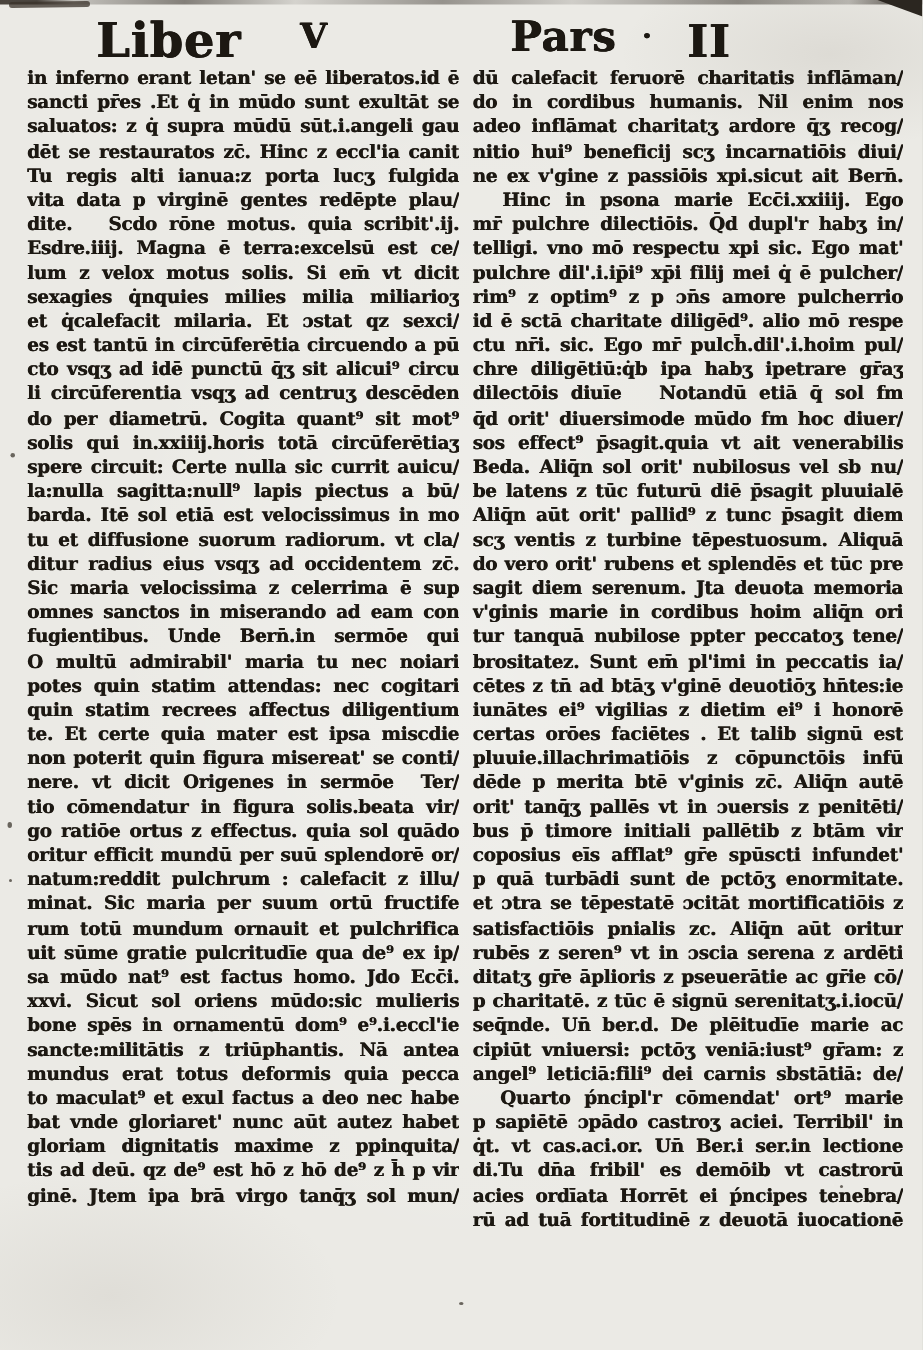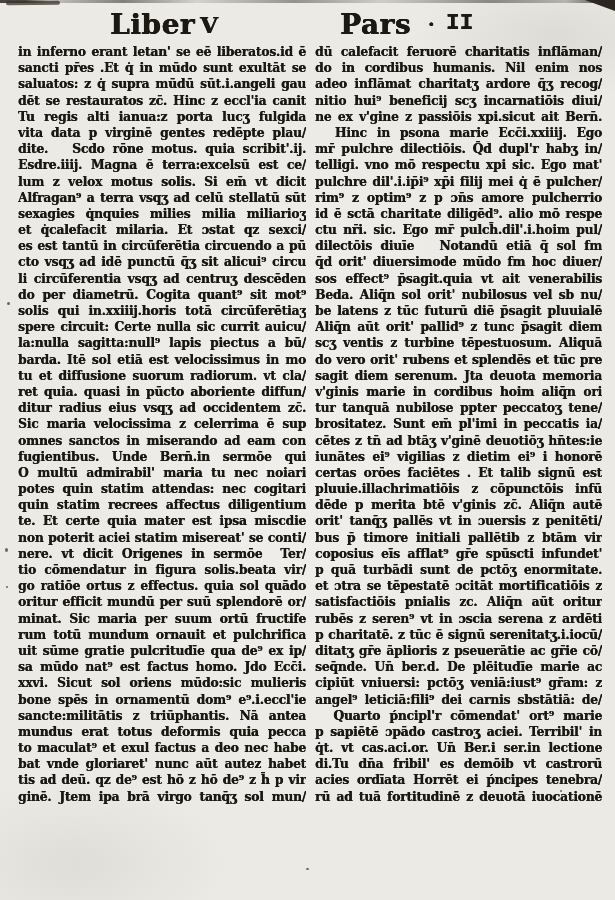--- a/index.html
+++ b/index.html
@@ -42,25 +42,25 @@
 
   
   .header{position:absolute;top:8px;left:0;width:100%;height:36px;}
   .header span{
     position:absolute;
     font-weight:bold;
     text-shadow:.5px 0 0 currentColor, 0 .3px 0 currentColor;
     letter-spacing:.5px;
     white-space:nowrap;
   }
-  .h-liber{left:64px;top:0;font-size:28px;margin-left:46px;}
+  .h-liber{left:64px;top:0;font-size:32px;}
   .h-v{left:200px;top:3px;font-size:23px;}
   .h-pars{left:340px;top:0;font-size:28px;}
   .h-dot{left:428px;top:6px;font-size:18px;}
-  .h-ii{left:446px;top:3px;font-size:22px;font-family:Liberation Mono, monospace;}
+  .h-ii{left:458px;top:3px;font-size:30px;}
 
   
   .column{
     position:absolute;top:44px;
     width:288px;
     font-size:12.3px;
     font-weight:bold;
     line-height:16.2px;
     letter-spacing:-.2px;
     text-shadow:.35px 0 0 currentColor;
@@ -100,72 +100,73 @@
   <div class="column col-left">
       <div class="line">in inferno erant letan' se eē liberatos.id ē</div>
       <div class="line">sancti pr̄es .Et q̇ in mūdo sunt exultāt se</div>
       <div class="line">saluatos: z q̇ supra mūdū sūt.i.angeli gau</div>
       <div class="line">dēt se restauratos zc̄. Hinc z eccl'ia canit</div>
       <div class="line">Tu regis alti ianua:z porta lucʒ fulgida</div>
       <div class="line">vita data p virginē gentes redēpte plau/</div>
       <div class="line">dite.&nbsp;&nbsp;&nbsp;Scdo rōne motus. quia scribit'.ij.</div>
       <div class="line">Esdre.iiij. Magna ē terra:excelsū est ce/</div>
       <div class="line">lum z velox motus solis. Si em̄ vt dicit</div>
-      <div class="line">Alfragan⁹ a terra vsqʒ ad celū stellatū sūt</div>
       <div class="line">sexagies q̇nquies milies milia miliarioʒ</div>
       <div class="line">et q̇calefacit milaria. Et ɔstat qz sexci/</div>
       <div class="line">es est tantū in circūferētia circuendo a pū</div>
       <div class="line">cto vsqʒ ad idē punctū q̄ʒ sit alicui⁹ circu</div>
       <div class="line">li circūferentia vsqʒ ad centruʒ descēden</div>
       <div class="line">do per diametrū. Cogita quant⁹ sit mot⁹</div>
       <div class="line">solis qui in.xxiiij.horis totā circūferētiaʒ</div>
       <div class="line">spere circuit: Certe nulla sic currit auicu/</div>
       <div class="line">la:nulla sagitta:null⁹ lapis piectus a bū/</div>
       <div class="line">barda. Itē sol etiā est velocissimus in mo</div>
       <div class="line">tu et diffusione suorum radiorum. vt cla/</div>
-      <div class="line">ret quia. quasi in pūcto aboriente diffun/</div>
       <div class="line">ditur radius eius vsqʒ ad occidentem zc̄.</div>
       <div class="line">Sic maria velocissima z celerrima ē sup</div>
       <div class="line">omnes sanctos in miserando ad eam con</div>
       <div class="line">fugientibus. Unde Bern̄.in sermōe qui</div>
       <div class="line">O multū admirabil' maria tu nec noiari</div>
       <div class="line">potes quin statim attendas: nec cogitari</div>
       <div class="line">quin statim recrees affectus diligentium</div>
       <div class="line">te. Et certe quia mater est ipsa miscdie</div>
-      <div class="line">non poterit aciei statim misereat' se conti/</div>
+      <div class="line">non poterit quin figura misereat' se conti/</div>
       <div class="line">nere. vt dicit Origenes in sermōe&nbsp;&nbsp;Ter/</div>
       <div class="line">tio cōmendatur in figura solis.beata vir/</div>
       <div class="line">go ratiōe ortus z effectus. quia sol quādo</div>
       <div class="line">oritur efficit mundū per suū splendorē or/</div>
+      <div class="line">natum:reddit pulchrum : calefacit z illu/</div>
       <div class="line">minat. Sic maria per suum ortū fructife</div>
       <div class="line">rum totū mundum ornauit et pulchrifica</div>
       <div class="line">uit sūme gratie pulcritudīe qua de⁹ ex ip/</div>
       <div class="line">sa mūdo nat⁹ est factus homo. Jdo Ecc̄i.</div>
       <div class="line">xxvi. Sicut sol oriens mūdo:sic mulieris</div>
       <div class="line">bone spēs in ornamentū dom⁹ e⁹.i.eccl'ie</div>
       <div class="line">sancte:militātis z triūphantis. Nā antea</div>
       <div class="line">mundus erat totus deformis quia pecca</div>
       <div class="line">to maculat⁹ et exul factus a deo nec habe</div>
       <div class="line">bat vnde gloriaret' nunc aūt autez habet</div>
+      <div class="line">gloriam dignitatis maxime z ppinquita/</div>
       <div class="line">tis ad deū. qz de⁹ est hō z hō de⁹ z h̄ p vir</div>
       <div class="line">ginē. Jtem ipa brā virgo tanq̄ʒ sol mun/</div>
     </div>
   <div class="column col-right">
       <div class="line">dū calefacit feruorē charitatis inflāman/</div>
       <div class="line">do in cordibus humanis. Nil enim nos</div>
       <div class="line">adeo inflāmat charitatʒ ardore q̄ʒ recog/</div>
       <div class="line">nitio hui⁹ beneficij scʒ incarnatiōis diui/</div>
       <div class="line">ne ex v'gine z passiōis xpi.sicut ait Bern̄.</div>
       <div class="line">&nbsp;&nbsp;Hinc in psona marie Ecc̄i.xxiiij. Ego</div>
       <div class="line">mr̄ pulchre dilectiōis. Q̄d dupl'r habʒ in/</div>
       <div class="line">telligi. vno mō respectu xpi sic. Ego mat'</div>
       <div class="line">pulchre dil'.i.ip̄i⁹ xp̄i filij mei q̇ ē pulcher/</div>
       <div class="line">rim⁹ z optim⁹ z p ɔn̄s amore pulcherrio</div>
       <div class="line">id ē sctā charitate diligēd⁹. alio mō respe</div>
       <div class="line">ctu nr̄i. sic. Ego mr̄ pulch̄.dil'.i.hoim pul/</div>
+      <div class="line">chre diligētiū:q̇b ipa habʒ ipetrare gr̄aʒ</div>
       <div class="line">dilectōis diuīe&nbsp;&nbsp;&nbsp;Notandū etiā q̄ sol fm</div>
       <div class="line">q̄d orit' diuersimode mūdo fm hoc diuer/</div>
       <div class="line">sos effect⁹ p̄sagit.quia vt ait venerabilis</div>
       <div class="line">Beda. Aliq̄n sol orit' nubilosus vel sb nu/</div>
       <div class="line">be latens z tūc futurū diē p̄sagit pluuialē</div>
       <div class="line">Aliq̄n aūt orit' pallid⁹ z tunc p̄sagit diem</div>
       <div class="line">scʒ ventis z turbine tēpestuosum. Aliquā</div>
       <div class="line">do vero orit' rubens et splendēs et tūc pre</div>
       <div class="line">sagit diem serenum. Jta deuota memoria</div>
       <div class="line">v'ginis marie in cordibus hoim aliq̄n ori</div>
@@ -176,22 +177,22 @@
       <div class="line">certas orōes faciētes . Et talib signū est</div>
       <div class="line">pluuie.illachrimatiōis z cōpunctōis infū</div>
       <div class="line">dēde p merita btē v'ginis zc̄. Aliq̄n autē</div>
       <div class="line">orit' tanq̄ʒ pallēs vt in ɔuersis z penitēti/</div>
       <div class="line">bus p̄ timore initiali pallētib z btām vir</div>
       <div class="line">coposius eīs afflat⁹ gr̄e spūscti infundet'</div>
       <div class="line">p quā turbādi sunt de pctōʒ enormitate.</div>
       <div class="line">et ɔtra se tēpestatē ɔcitāt mortificatiōis z</div>
       <div class="line">satisfactiōis pnialis zc. Aliq̄n aūt oritur</div>
       <div class="line">rubēs z seren⁹ vt in ɔscia serena z ardēti</div>
+      <div class="line">ditatʒ gr̄e āplioris z pseuerātie ac gr̄ie cō/</div>
       <div class="line">p charitatē. z tūc ē signū serenitatʒ.i.iocū/</div>
-      <div class="line">ditatʒ gr̄e āplioris z pseuerātie ac gr̄ie cō/</div>
       <div class="line">seq̄nde. Un̄ ber.d. De plēitudīe marie ac</div>
       <div class="line">cipiūt vniuersi: pctōʒ veniā:iust⁹ gr̄am: z</div>
       <div class="line">angel⁹ leticiā:fili⁹ dei carnis sbstātiā: de/</div>
       <div class="line">&nbsp;&nbsp;Quarto ṕncipl'r cōmendat' ort⁹ marie</div>
       <div class="line">p sapiētē ɔpādo castroʒ aciei. Terribil' in</div>
       <div class="line">q̇t. vt cas.aci.or. Un̄ Ber.i ser.in lectione</div>
       <div class="line">di.Tu dn̄a fribil' es demōib vt castrorū</div>
       <div class="line">acies ordīata Horrēt ei ṕncipes tenebra/</div>
       <div class="line">rū ad tuā fortitudinē z deuotā iuocationē</div>
     </div>

